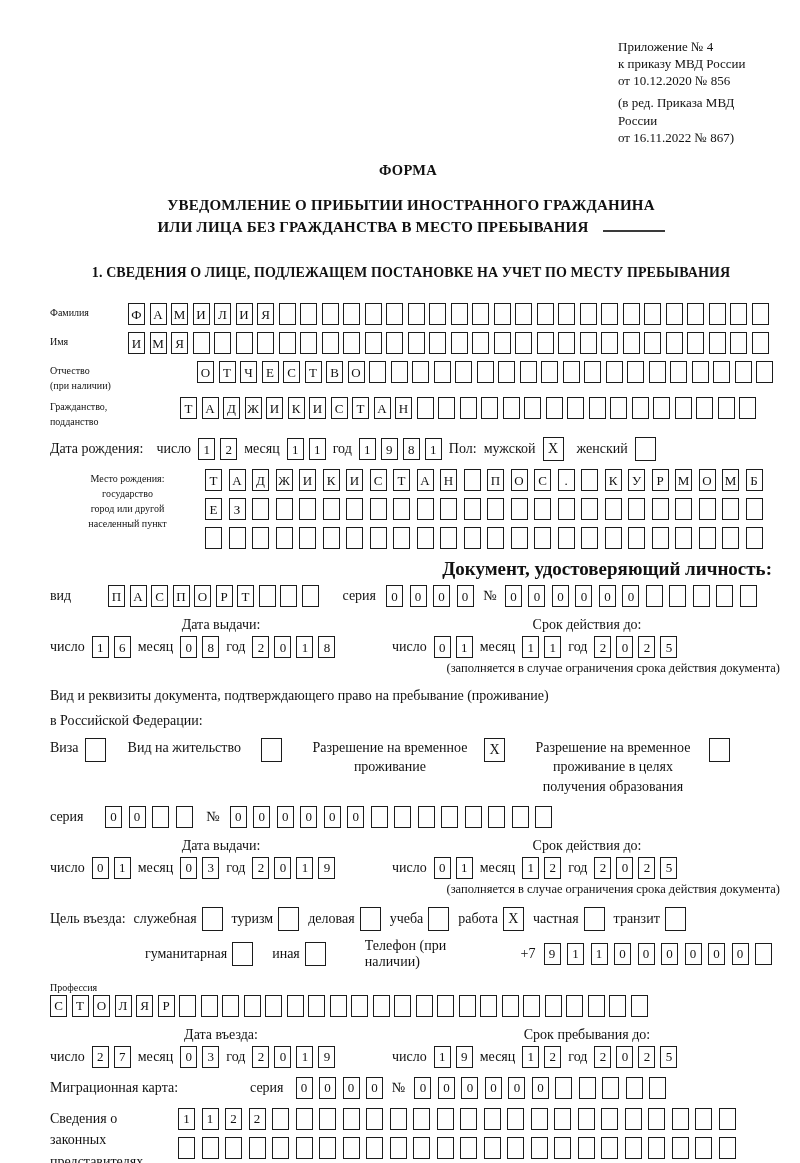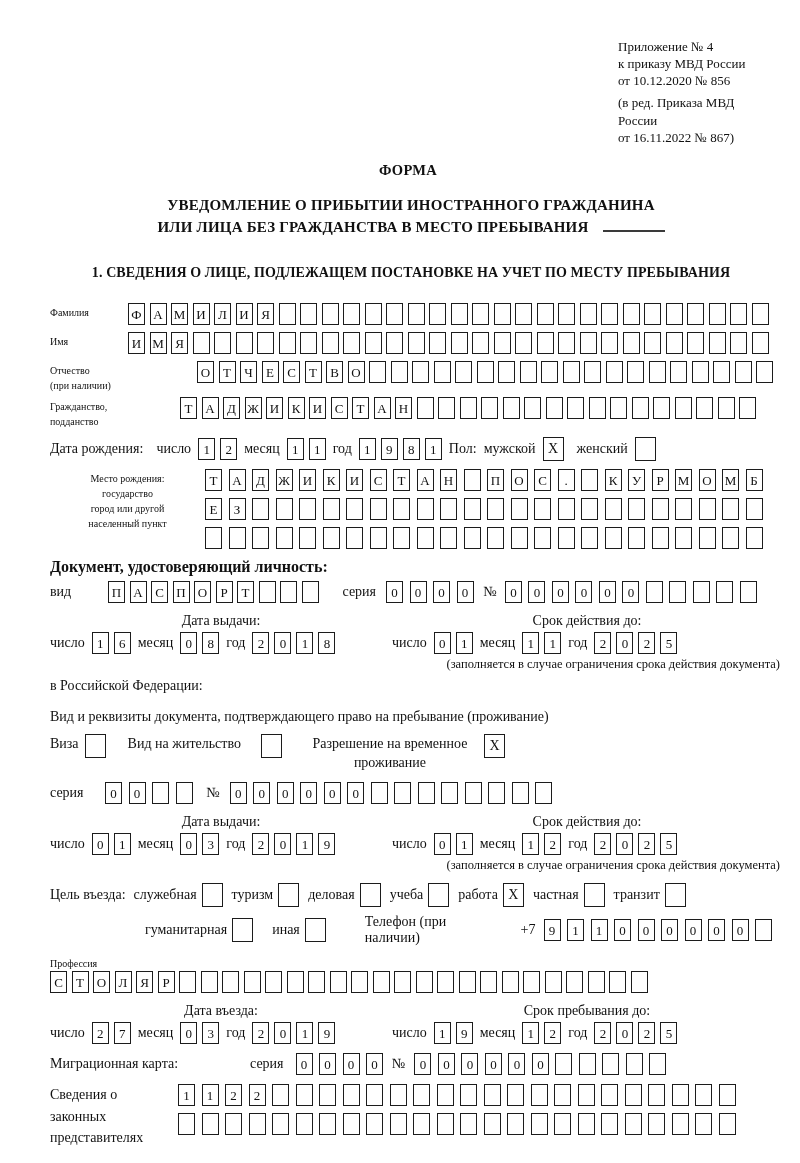--- a/index.html
+++ b/index.html
@@ -35,21 +35,21 @@
 
   .daterow { display: flex; margin-top: 10px; }
   .dgroup { flex: none; }
   .dg-left { width: 342px; }
   .dg-right { width: 390px; }
   .dghead { font-size: 14px; text-align: center; margin-bottom: 3px; }
   .dgline { display: flex; align-items: center; gap: 7px; }
   .dgline .dboxes { display: flex; gap: 5px; }
   .dnote { font-size: 12.5px; text-align: right; margin-top: 3px; padding-right: 2px; }
 
-  .dochead { text-align: left; font-weight: bold; font-size: 16px; margin-top: 9px; }
+  .dochead { text-align: right; font-weight: bold; font-size: 19px; margin-top: 9px; }
   .para { font-size: 14px; margin-top: 9px; line-height: 1.55; }
 
   .optrow { display: flex; align-items: flex-start; margin-top: 6px; }
   .opt { display: flex; align-items: flex-start; }
   .optlbl { font-size: 14px; text-align: center; line-height: 1.4; }
   .gap6 { width: 6px; flex: none; } .gap10 { width: 10px; flex: none; }
   .purpose-item { display: flex; align-items: center; margin-right: 9px; }
   .purpose-item .plbl { font-size: 14px; margin-right: 5px; }
 
   .replbl { width: 128px; font-size: 14px; line-height: 1.55; flex: none; }
@@ -416,39 +416,44 @@
             <div class="cell">2</div>
             <div class="cell">0</div>
             <div class="cell">2</div>
             <div class="cell">5</div>
           </span>
       </div>
       <div class="dnote">(заполняется в случае ограничения срока действия документа)</div>
     </div>
   </div>
 
+  <div class="para">Вид и реквизиты документа, подтверждающего право на пребывание (проживание)</div>
   <div class="para" style="margin-top:3px;">в Российской Федерации:</div>
-  <div class="para">Вид и реквизиты документа, подтверждающего право на пребывание (проживание)</div>
 
   <div class="optrow">
     <div class="opt">
       <span class="optlbl">Виза</span>
       <span class="gap6"></span>
       <span class="chk"></span>
     </div>
     <div class="opt" style="margin-left:22px;">
       <span class="optlbl">Вид на жительство</span>
       <span class="gap10"></span>
         <span class="gap10"></span>
       <span class="chk"></span>
     </div>
     <div class="opt" style="margin-left:24px;">
       <span class="optlbl" style="width:168px;">Разрешение на временное проживание</span>
       <span class="gap10"></span>
       <span class="chk">X</span>
+    </div>
+    <div class="opt" style="margin-left:22px;">
+      <span class="optlbl" style="width:172px;">Разрешение на временное проживание в целях получения образования</span>
+      <span class="gap10"></span>
+      <span class="chk"></span>
     </div>
   </div>
 
   <div class="row inline" style="margin-top:9px; align-items:center;">
     <span class="w" style="width:55px;">серия</span>
     <span class="boxes wide">
         <div class="cell">0</div>
         <div class="cell">0</div>
         <div class="cell"></div>
         <div class="cell"></div>

